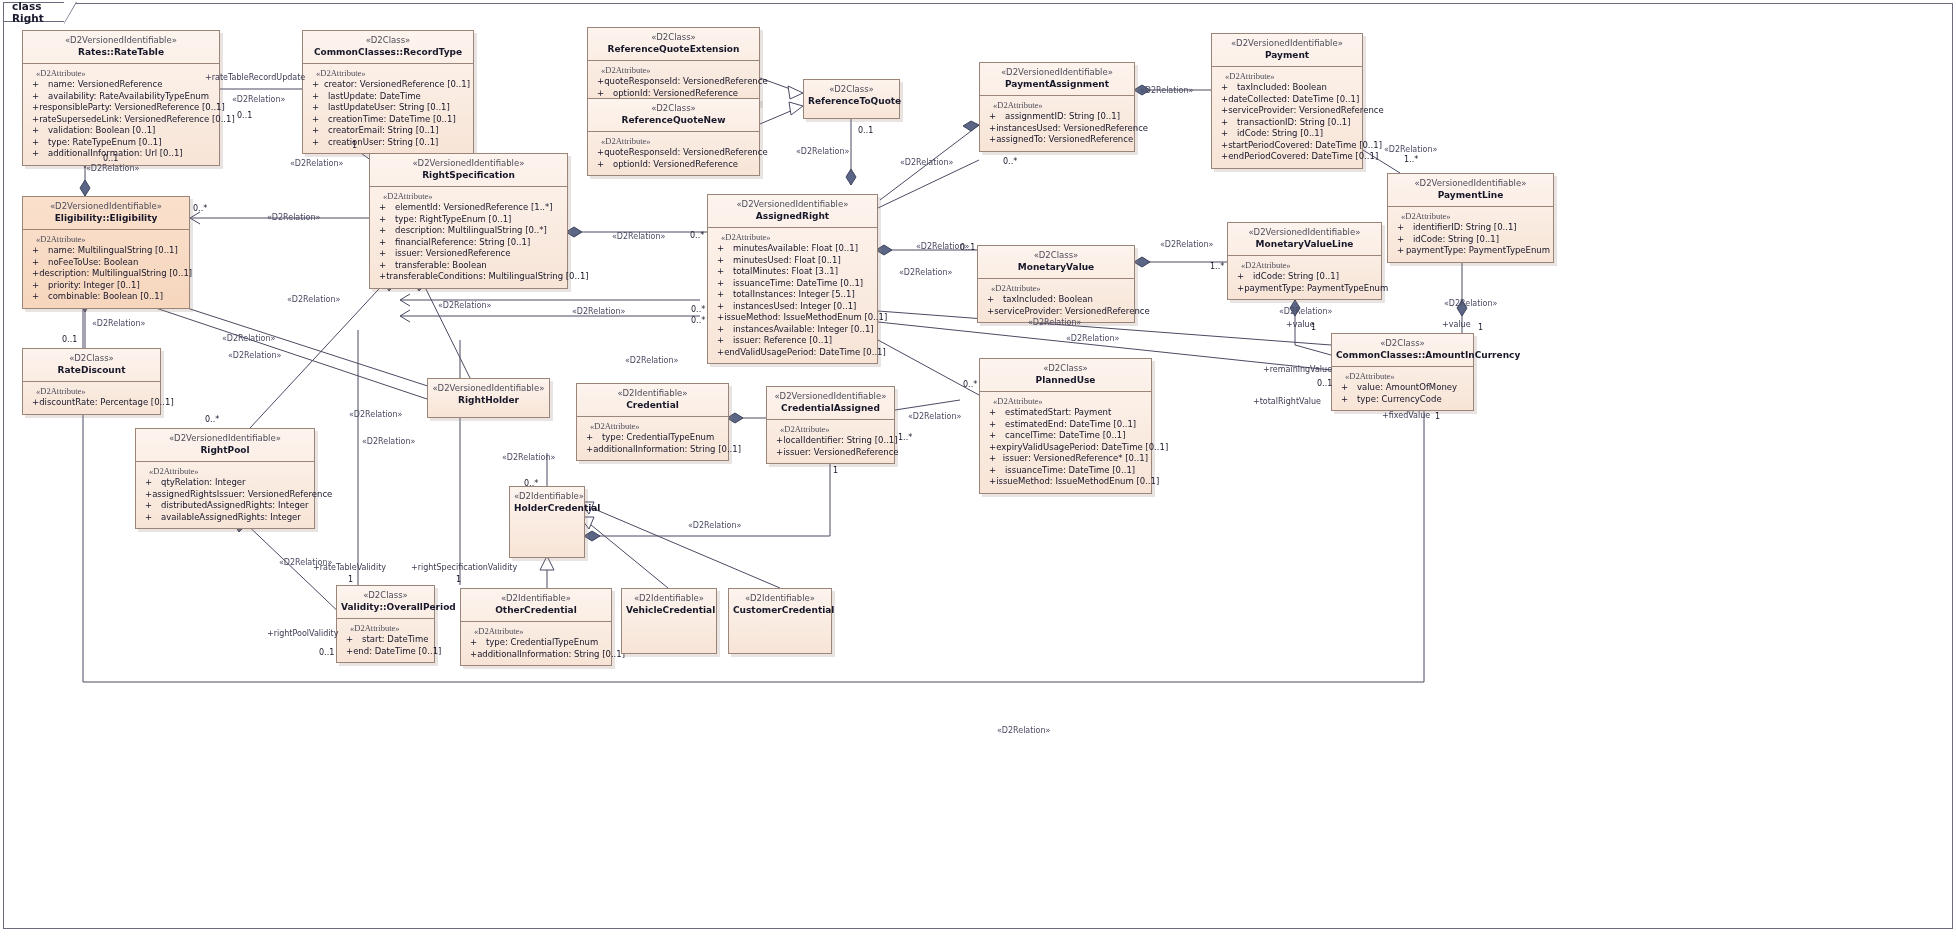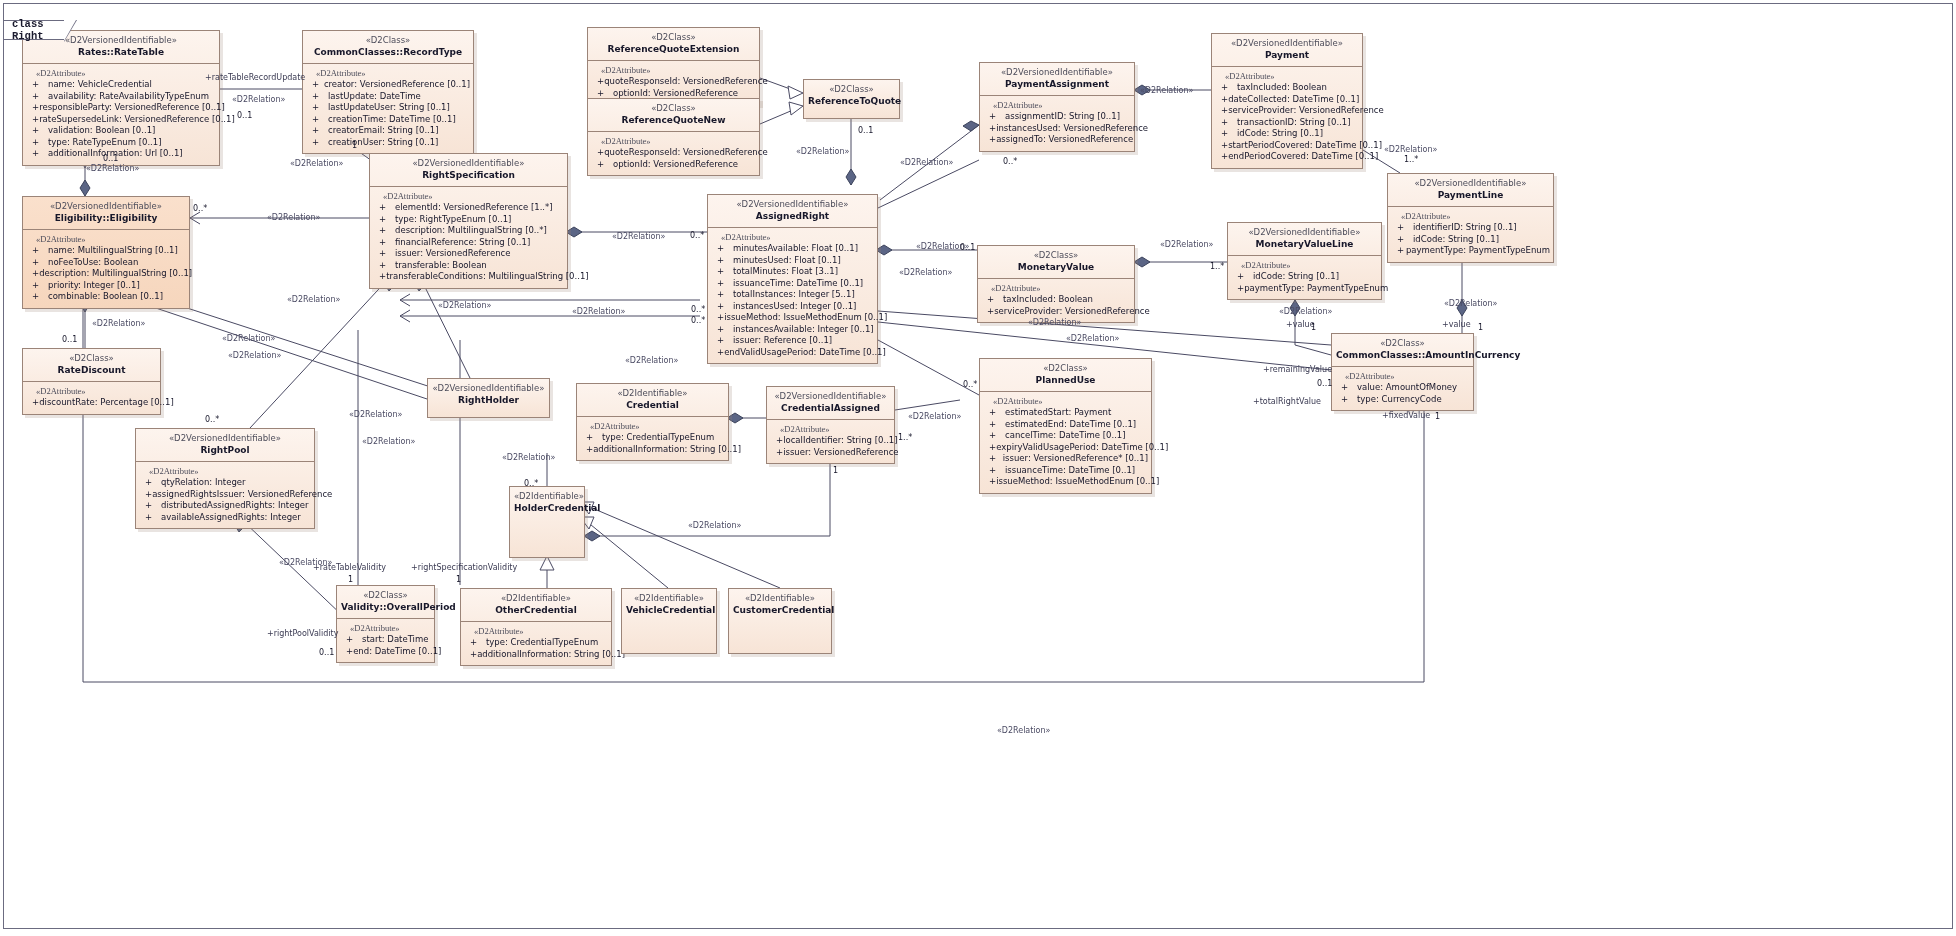--- a/index.html
+++ b/index.html
@@ -42,21 +42,21 @@
        background:transparent;line-height:10px;}
   .lbl.rel{color:#4a4a63;}
   .mult{position:absolute;font-size:8px;color:#16162a;white-space:nowrap;z-index:20;line-height:10px;}
 </style>
 </head>
 <body>
 
 <div id="canvas">
 
   <div class="frame" style="left:3px;top:3px;width:1950px;height:926px;"></div>
-  <div class="frame-tab" style="left:3px;top:20px;width:62px;font-family:Liberation Mono, monospace;">
+  <div class="frame-tab" style="left:3px;top:2px;width:62px;">
     <span>class Right</span>
     <span class="notch-l"></span>
     <span class="notch"></span>
   </div>
 
   <svg class="lyr">
 
     <line x1="220" y1="89" x2="302" y2="89"></line>
     <polygon class="diamond" points="220,89 212,84 204,89 212,94"></polygon>
 
@@ -163,21 +163,21 @@
       <div class="node" style="left: 22px; top: 30px; width: 198px; min-height: 120px;">
         <div class="hdr">
           <div class="stereo">«D2VersionedIdentifiable»</div>
           <div class="cname">Rates::RateTable</div>
         </div>
         <div class="body">
           <div class="attr-stereo">«D2Attribute»</div>
           <ul class="attrs">
             <li>
               <span class="vis">+</span>
-              <span>name: VehicleCredential</span>
+              <span>name: VersionedReference</span>
             </li>
             <li>
               <span class="vis">+</span>
               <span>availability: RateAvailabilityTypeEnum</span>
             </li>
             <li>
               <span class="vis">+</span>
               <span>responsibleParty: VersionedReference [0..1]</span>
             </li>
             <li>

